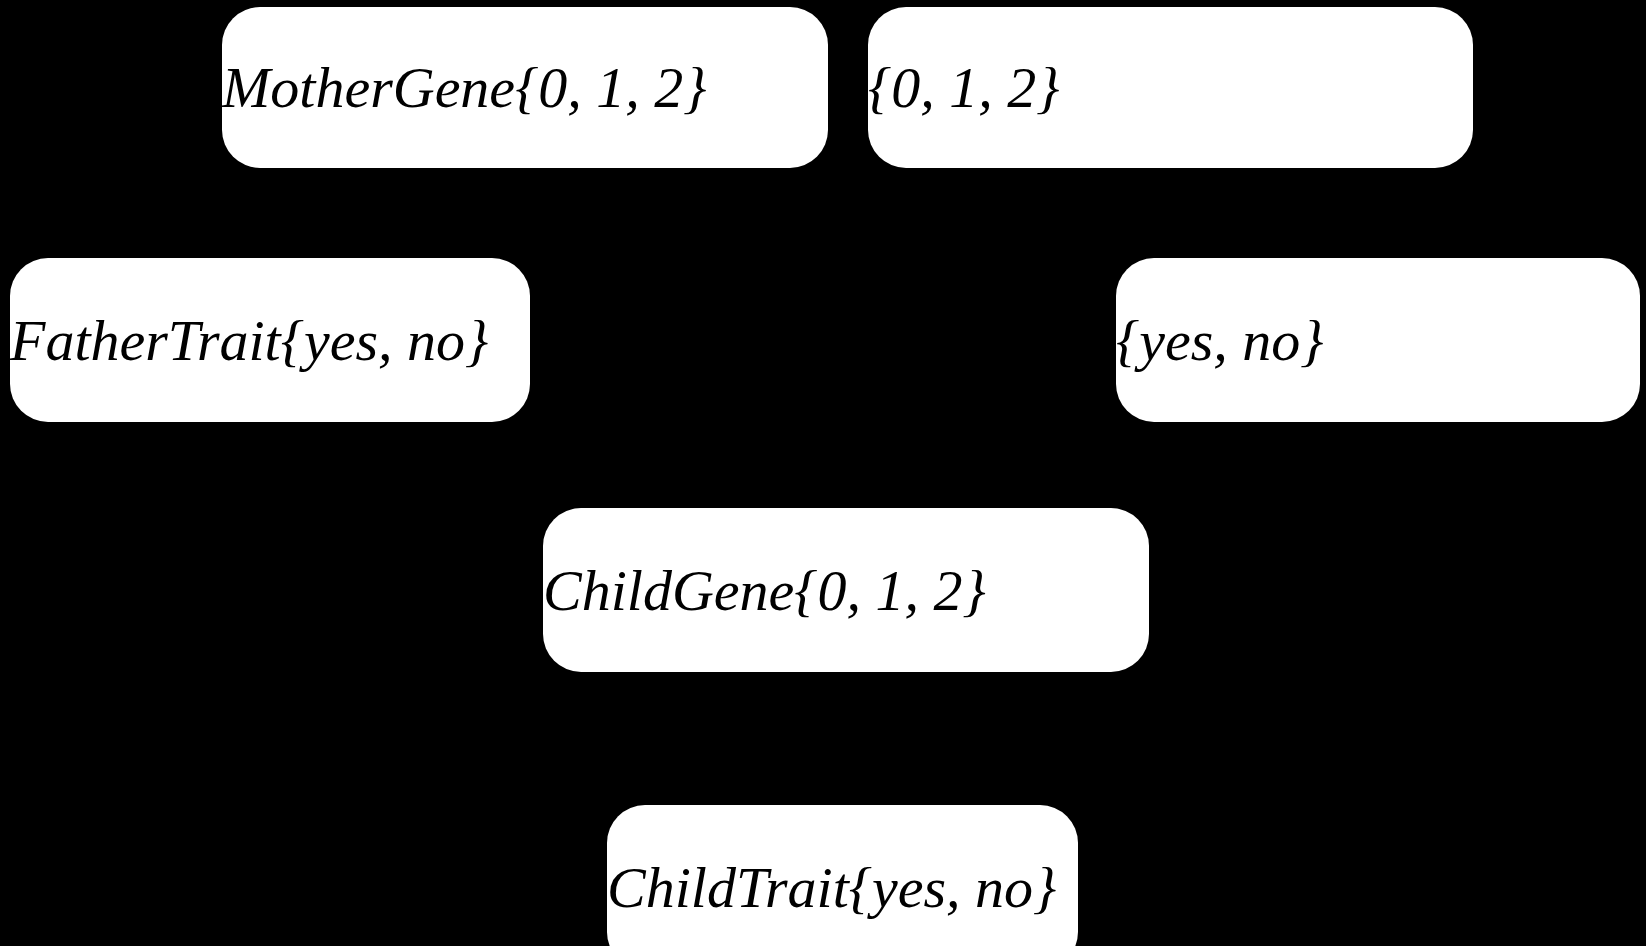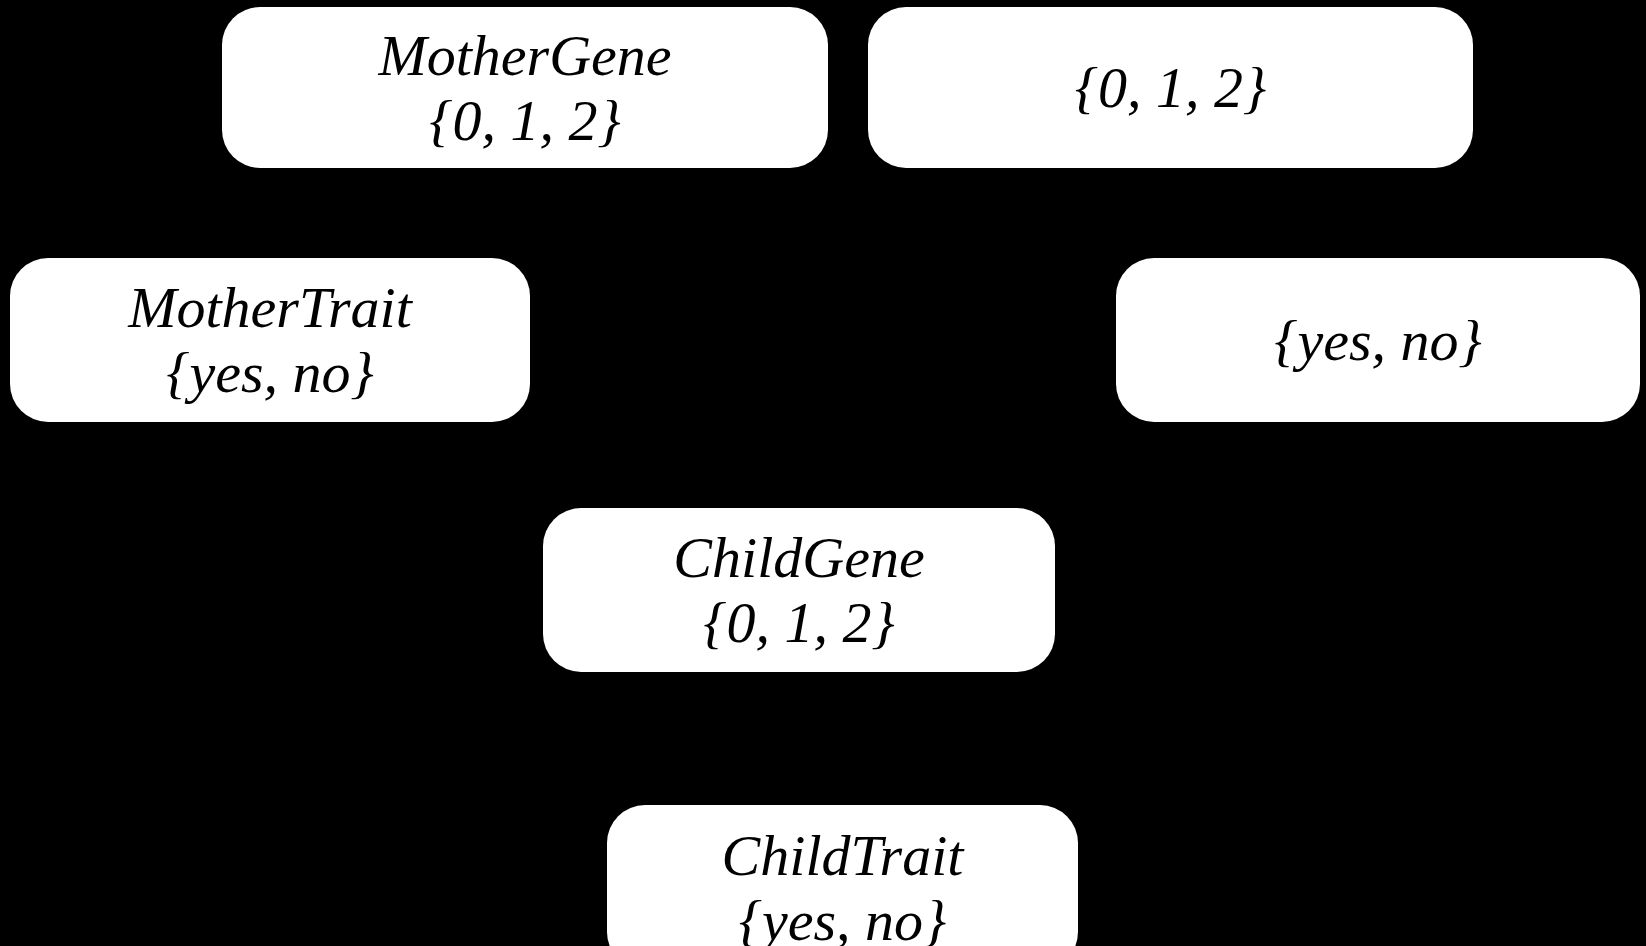--- a/index.html
+++ b/index.html
@@ -13,23 +13,21 @@
     height: 946px;
     background: #000000;
     overflow: hidden;
     font-family: "Liberation Serif", "DejaVu Serif", serif;
   }
   .node {
     position: absolute;
     background: #ffffff;
     border-radius: 38px;
     display: flex;
-    flex-direction: column;
     align-items: center;
-    justify-content: center;
     text-align: center;
   }
   .node-label, .node-domain {
     font-style: italic;
     color: #000000;
     font-size: 58px;
     line-height: 65px;
     white-space: nowrap;
   }
 </style>
@@ -41,29 +39,29 @@
   <div class="node" style="left:222px; top:7px; width:606px; height:161px;">
     <div class="node-label">MotherGene</div>
     <div class="node-domain">{0, 1, 2}</div>
   </div>
 
   <div class="node" style="left:868px; top:7px; width:605px; height:161px;">
     <div class="node-domain">{0, 1, 2}</div>
   </div>
 
   <div class="node" style="left:10px; top:258px; width:520px; height:164px;">
-    <div class="node-label">MotherTrait</div>
+    <div class="node-label">FatherTrait</div>
     <div class="node-domain">{yes, no}</div>
   </div>
 
   <div class="node" style="left:1116px; top:258px; width:524px; height:164px;">
     <div class="node-domain">{yes, no}</div>
   </div>
 
-  <div class="node" style="left:543px; top:508px; width:512px; height:164px;">
+  <div class="node" style="left:543px; top:508px; width:606px; height:164px;">
     <div class="node-label">ChildGene</div>
     <div class="node-domain">{0, 1, 2}</div>
   </div>
 
   <div class="node" style="left:607px; top:805px; width:471px; height:165px;">
     <div class="node-label">ChildTrait</div>
     <div class="node-domain">{yes, no}</div>
   </div>
 
 </div>

